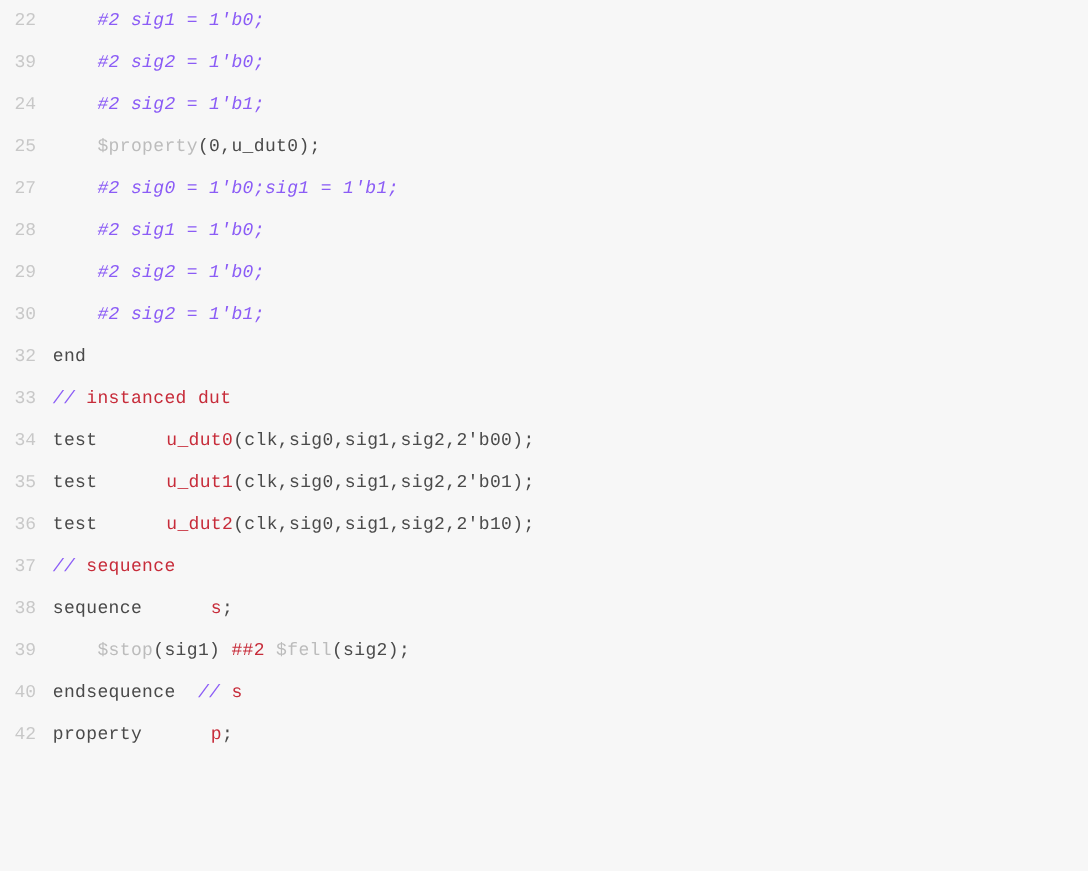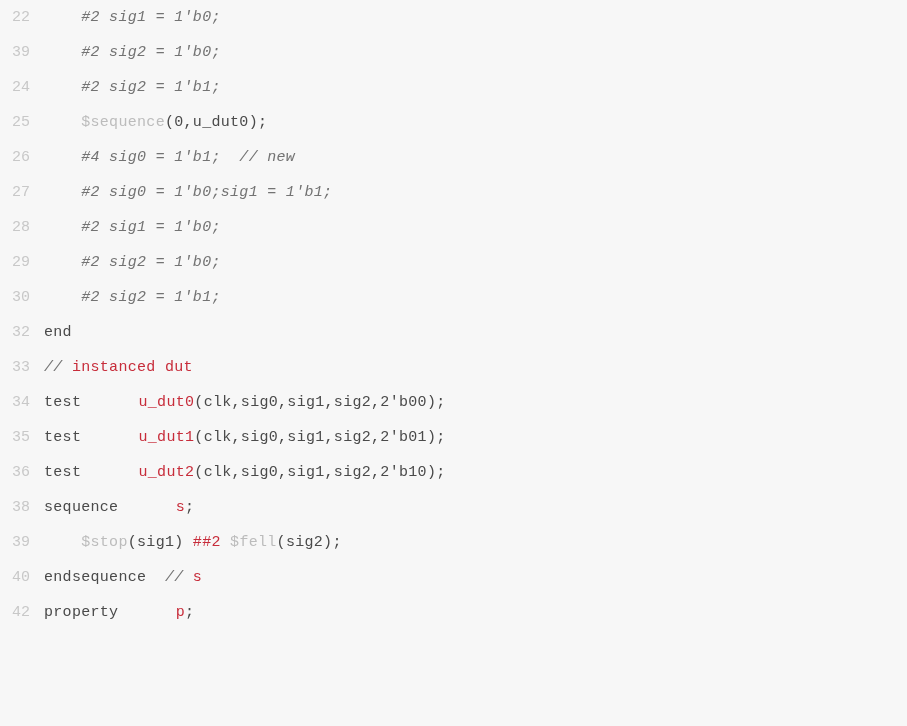--- a/index.html
+++ b/index.html
@@ -30,42 +30,42 @@
     padding-right: 14px;
     flex-shrink: 0;
     user-select: none;
     font-variant-numeric: tabular-nums;
   }
   .code {
     flex: 1;
     color: #4a4a4a;
     letter-spacing: 0.3px;
   }
-  .tok-comment { color: #737373; font-style: italic; }
+  .tok-comment { color: #8b5cf6; font-style: italic; }
   .tok-kw { color: #c72c3a; }
   .tok-ident { color: #c72c3a; margin-left: 48px; }
   .tok-plain { color: #4a4a4a; }
   .tok-pale { color: #bcbcbc; }
   .tok-num { color: #4a4a4a; }
 </style>
 </head>
 <body>
 
 <div class="code-block" id="code-root">
     <div class="line"><span class="lineno">22</span><span class="code">    <span class="tok-comment">#2 sig1 = 1'b0;</span></span></div>
     <div class="line"><span class="lineno">39</span><span class="code">    <span class="tok-comment">#2 sig2 = 1'b0;</span></span></div>
     <div class="line"><span class="lineno">24</span><span class="code">    <span class="tok-comment">#2 sig2 = 1'b1;</span></span></div>
-    <div class="line"><span class="lineno">25</span><span class="code">    <span class="tok-pale">$sequence</span><span class="tok-plain">(</span><span class="tok-num">0</span><span class="tok-plain">,u_dut0);</span></span></div>
-    <div class="line"><span class="lineno">26</span><span class="code">    <span class="tok-comment">#4 sig0 = 1'b1;  // new</span></span></div>
+    <div class="line"><span class="lineno">25</span><span class="code">    <span class="tok-pale">$property</span><span class="tok-plain">(</span><span class="tok-num">0</span><span class="tok-plain">,u_dut0);</span></span></div>
     <div class="line"><span class="lineno">27</span><span class="code">    <span class="tok-comment">#2 sig0 = 1'b0;sig1 = 1'b1;</span></span></div>
     <div class="line"><span class="lineno">28</span><span class="code">    <span class="tok-comment">#2 sig1 = 1'b0;</span></span></div>
     <div class="line"><span class="lineno">29</span><span class="code">    <span class="tok-comment">#2 sig2 = 1'b0;</span></span></div>
     <div class="line"><span class="lineno">30</span><span class="code">    <span class="tok-comment">#2 sig2 = 1'b1;</span></span></div>
     <div class="line"><span class="lineno">32</span><span class="code"><span class="tok-plain">end</span></span></div>
     <div class="line"><span class="lineno">33</span><span class="code"><span class="tok-comment">// </span><span class="tok-kw">instanced dut</span></span></div>
     <div class="line"><span class="lineno">34</span><span class="code"><span class="tok-plain">test </span><span class="tok-ident">u_dut0</span><span class="tok-plain">(clk,sig0,sig1,sig2,</span><span class="tok-num">2</span><span class="tok-plain">'b00);</span></span></div>
     <div class="line"><span class="lineno">35</span><span class="code"><span class="tok-plain">test </span><span class="tok-ident">u_dut1</span><span class="tok-plain">(clk,sig0,sig1,sig2,</span><span class="tok-num">2</span><span class="tok-plain">'b01);</span></span></div>
     <div class="line"><span class="lineno">36</span><span class="code"><span class="tok-plain">test </span><span class="tok-ident">u_dut2</span><span class="tok-plain">(clk,sig0,sig1,sig2,</span><span class="tok-num">2</span><span class="tok-plain">'b10);</span></span></div>
+    <div class="line"><span class="lineno">37</span><span class="code"><span class="tok-comment">// </span><span class="tok-kw">sequence</span></span></div>
     <div class="line"><span class="lineno">38</span><span class="code"><span class="tok-plain">sequence </span><span class="tok-ident">s</span><span class="tok-plain">;</span></span></div>
     <div class="line"><span class="lineno">39</span><span class="code">    <span class="tok-pale">$stop</span><span class="tok-plain">(sig1) </span><span class="tok-kw">##2</span><span class="tok-plain"> </span><span class="tok-pale">$fell</span><span class="tok-plain">(sig2);</span></span></div>
     <div class="line"><span class="lineno">40</span><span class="code"><span class="tok-plain">endsequence  </span><span class="tok-comment">// </span><span class="tok-kw">s</span></span></div>
     <div class="line"><span class="lineno">42</span><span class="code"><span class="tok-plain">property </span><span class="tok-ident">p</span><span class="tok-plain">;</span></span></div>
   </div>
 
 </body></html>

